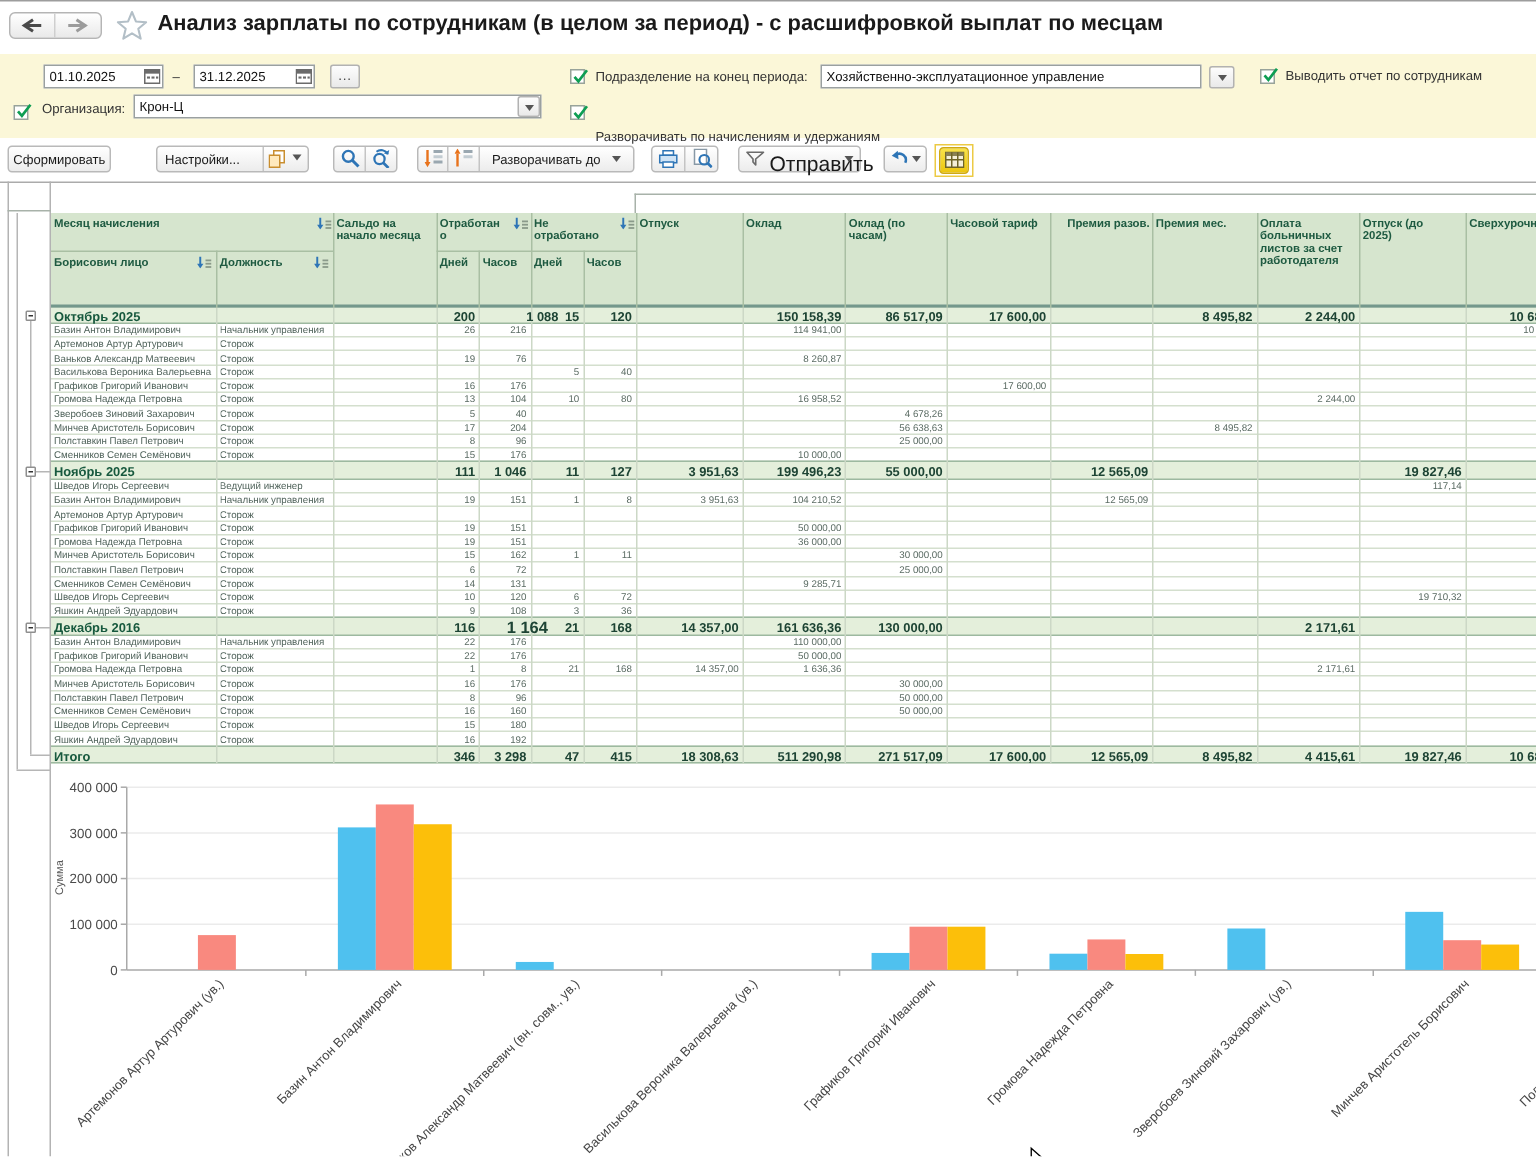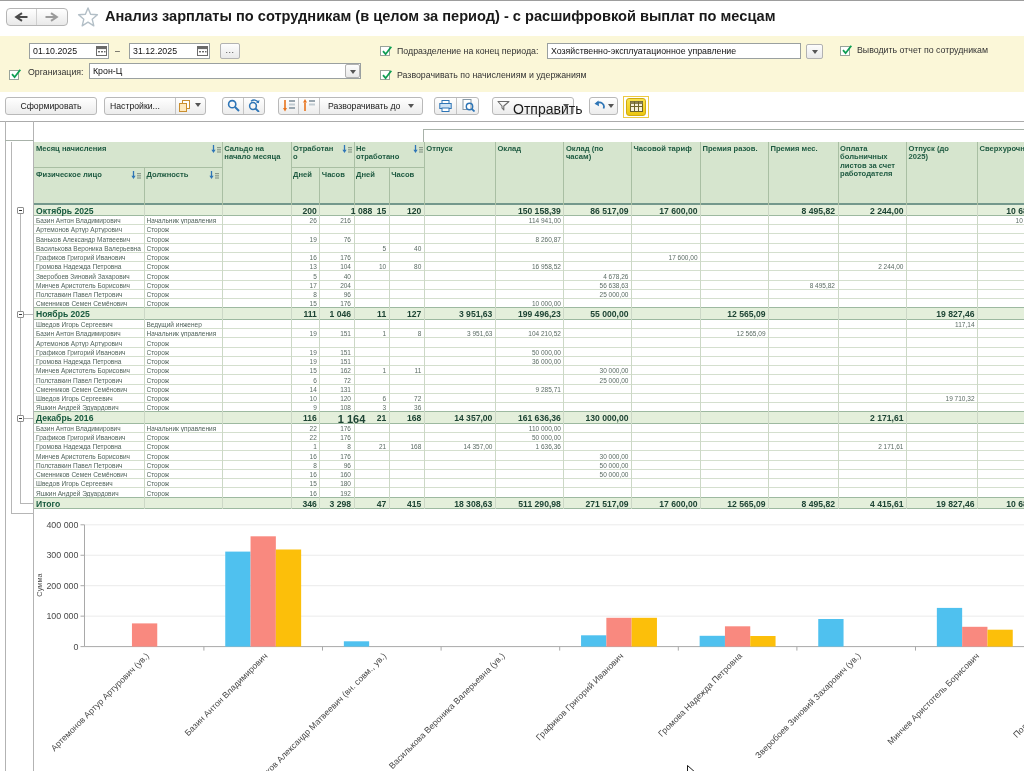--- a/index.html
+++ b/index.html
@@ -85,23 +85,23 @@
       <path d="M2 6.2 L4.6 9.2 L10.3 1.8" fill="none" stroke="#0e9e53" stroke-width="1.8"></path>
     </svg>
   </div>
 <div class="lbl" style="left:857px;top:45px;">Выводить отчет по сотрудникам</div>
 
 <div class="cb" style="left:380px;top:70px;">
     <svg width="12" height="12" viewBox="0 0 12 12">
       <path d="M2 6.2 L4.6 9.2 L10.3 1.8" fill="none" stroke="#0e9e53" stroke-width="1.8"></path>
     </svg>
   </div>
-<div class="lbl" style="left:397px;top:70px;">Разворачивать по начислениям и удержаниям</div>
-
-<div class="btn" style="left:5px;top:97px;width:92px;height:18px;line-height:16px;">Сформировать</div>
+<div class="lbl" style="left:397px;top:86px;">Разворачивать по начислениям и удержаниям</div>
+
+<div class="btn" style="left:5px;top:97px;width:69px;height:18px;line-height:16px;">Сформировать</div>
 <div class="btn" style="left:104px;top:97px;width:102px;height:18px;"></div>
 <div class="abs" style="left:110px;top:101px;font-size:8.7px;color:#1a1a1a;">Настройки...</div>
 <div class="abs" style="left:175px;top:98px;width:1px;height:16px;background:#c4c4c4;"></div>
 <svg class="abs" style="left:179px;top:100px;" width="12" height="12" viewBox="0 0 12 12">
   <rect x="3.5" y="0.5" width="7" height="8" fill="#fff" stroke="#c98e2f"></rect>
   <rect x="0.5" y="3.5" width="7" height="8" fill="#ffe9bd" stroke="#c98e2f"></rect>
 </svg>
 <div class="abs" style="left:195px;top:103px;border:3px solid transparent;border-top:4px solid #555;"></div>
 
 <div class="btn" style="left:222px;top:97px;width:43px;height:18px;"></div>
@@ -256,21 +256,21 @@
     <div class="hline" style="left:33.5px;top:167px;width:188.3px;background:#a9bfa3;"></div>
     <div class="hline" style="left:290.6px;top:167px;width:133.2px;background:#a9bfa3;"></div>
     <div class="abs" style="left:36px;top:145px;width:150px;font-size:7.6px;font-weight:bold;color:#1e5a41;line-height:8.3px;">Месяц начисления</div>
     <svg class="abs" style="left:211px;top:145px;" width="10" height="8" viewBox="0 0 10 8">
       <path d="M2.5 0 L2.5 6" stroke="#2e75b6" stroke-width="1.3"></path>
       <path d="M2.5 8 L0.4 4.8 L4.6 4.8 Z" fill="#2e75b6"></path>
       <rect x="6" y="2" width="4" height="1.2" fill="#8a9a8a"></rect>
       <rect x="6" y="4.2" width="4" height="1.2" fill="#8a9a8a"></rect>
       <rect x="6" y="6.4" width="4" height="1.2" fill="#8a9a8a"></rect>
     </svg>
-    <div class="abs" style="left:36px;top:170.5px;width:95px;font-size:7.6px;font-weight:bold;color:#1e5a41;line-height:8.3px;">Физическое лицо</div>
+    <div class="abs" style="left:36px;top:170.5px;width:95px;font-size:7.6px;font-weight:bold;color:#1e5a41;line-height:8.3px;">Борисович лицо</div>
     <svg class="abs" style="left:131px;top:170.5px;" width="10" height="8" viewBox="0 0 10 8">
       <path d="M2.5 0 L2.5 6" stroke="#2e75b6" stroke-width="1.3"></path>
       <path d="M2.5 8 L0.4 4.8 L4.6 4.8 Z" fill="#2e75b6"></path>
       <rect x="6" y="2" width="4" height="1.2" fill="#8a9a8a"></rect>
       <rect x="6" y="4.2" width="4" height="1.2" fill="#8a9a8a"></rect>
       <rect x="6" y="6.4" width="4" height="1.2" fill="#8a9a8a"></rect>
     </svg>
     <div class="abs" style="left:146.5px;top:170.5px;width:62px;font-size:7.6px;font-weight:bold;color:#1e5a41;line-height:8.3px;">Должность</div>
     <svg class="abs" style="left:209px;top:170.5px;" width="10" height="8" viewBox="0 0 10 8">
       <path d="M2.5 0 L2.5 6" stroke="#2e75b6" stroke-width="1.3"></path>
@@ -297,21 +297,21 @@
       <rect x="6" y="6.4" width="4" height="1.2" fill="#8a9a8a"></rect>
     </svg>
     <div class="abs" style="left:293.1px;top:170.5px;width:30px;font-size:7.6px;font-weight:bold;color:#1e5a41;line-height:8.3px;">Дней</div>
     <div class="abs" style="left:321.8px;top:170.5px;width:32px;font-size:7.6px;font-weight:bold;color:#1e5a41;line-height:8.3px;">Часов</div>
     <div class="abs" style="left:356px;top:170.5px;width:30px;font-size:7.6px;font-weight:bold;color:#1e5a41;line-height:8.3px;">Дней</div>
     <div class="abs" style="left:391.2px;top:170.5px;width:32px;font-size:7.6px;font-weight:bold;color:#1e5a41;line-height:8.3px;">Часов</div>
     <div class="abs" style="left:426.3px;top:145px;width:60px;font-size:7.6px;font-weight:bold;color:#1e5a41;line-height:8.3px;">Отпуск</div>
     <div class="abs" style="left:497.4px;top:145px;width:60px;font-size:7.6px;font-weight:bold;color:#1e5a41;line-height:8.3px;">Оклад</div>
     <div class="abs" style="left:565.9px;top:145px;width:58px;font-size:7.6px;font-weight:bold;color:#1e5a41;line-height:8.3px;">Оклад (по часам)</div>
     <div class="abs" style="left:633.5px;top:145px;width:66px;font-size:7.6px;font-weight:bold;color:#1e5a41;line-height:8.3px;">Часовой тариф</div>
-    <div class="abs" style="left:702.5px;top:145px;width:64px;font-size:7.6px;font-weight:bold;color:#1e5a41;line-height:8.3px;">Премия разов.</div>
+    <div class="abs" style="left:702.5px;top:145px;width:64px;font-size:7.6px;font-weight:bold;color:#1e5a41;line-height:8.3px;text-align:right;">Премия разов.</div>
     <div class="abs" style="left:770.5px;top:145px;width:64px;font-size:7.6px;font-weight:bold;color:#1e5a41;line-height:8.3px;">Премия мес.</div>
     <div class="abs" style="left:840px;top:145px;width:62px;font-size:7.6px;font-weight:bold;color:#1e5a41;line-height:8.3px;">Оплата больничных листов за счет работодателя</div>
     <div class="abs" style="left:908.5px;top:145px;width:58px;font-size:7.6px;font-weight:bold;color:#1e5a41;line-height:8.3px;">Отпуск (до 2025)</div>
     <div class="abs" style="left:979.5px;top:145px;width:80px;font-size:7.6px;font-weight:bold;color:#1e5a41;line-height:8.3px;">Сверхурочные</div>
     <div class="abs" style="left:36px;top:205.5px;font-size:8.6px;font-weight:bold;color:#17593e;white-space:nowrap;">Октябрь 2025</div>
     <div class="abs" style="left:290.6px;top:205.5px;width:26.19999999999999px;font-size:8.6px;font-weight:bold;color:#1d4434;text-align:right;white-space:nowrap;">200</div>
     <div class="abs" style="left:319.3px;top:205.5px;width:53px;font-size:8.6px;font-weight:bold;color:#1d4434;text-align:right;white-space:nowrap;">1 088</div>
     <div class="abs" style="left:353.5px;top:205.5px;width:32.69999999999999px;font-size:8.6px;font-weight:bold;color:#1d4434;text-align:right;white-space:nowrap;">15</div>
     <div class="abs" style="left:388.7px;top:205.5px;width:32.60000000000002px;font-size:8.6px;font-weight:bold;color:#1d4434;text-align:right;white-space:nowrap;">120</div>
     <div class="abs" style="left:494.9px;top:205.5px;width:66px;font-size:8.6px;font-weight:bold;color:#1d4434;text-align:right;white-space:nowrap;">150 158,39</div>

